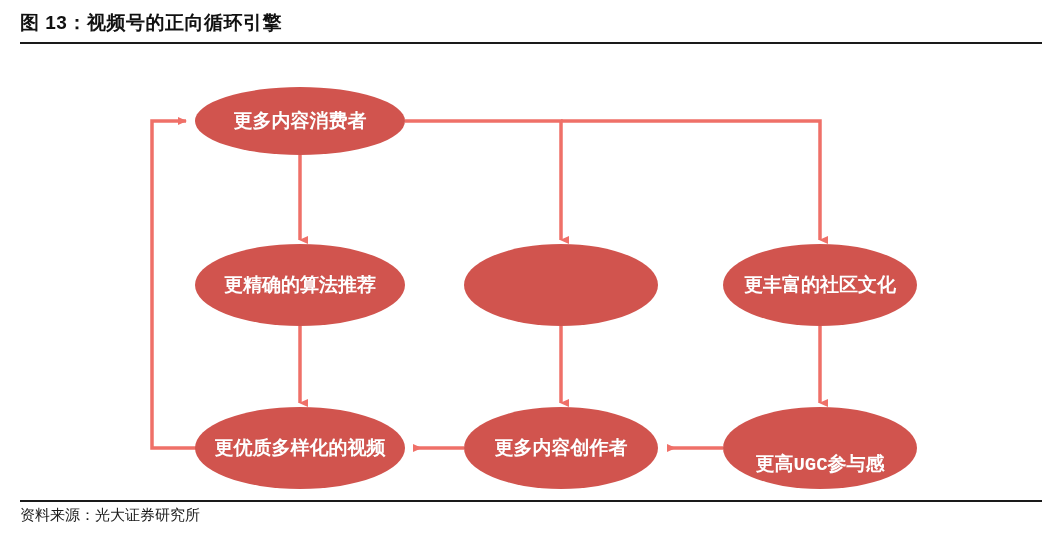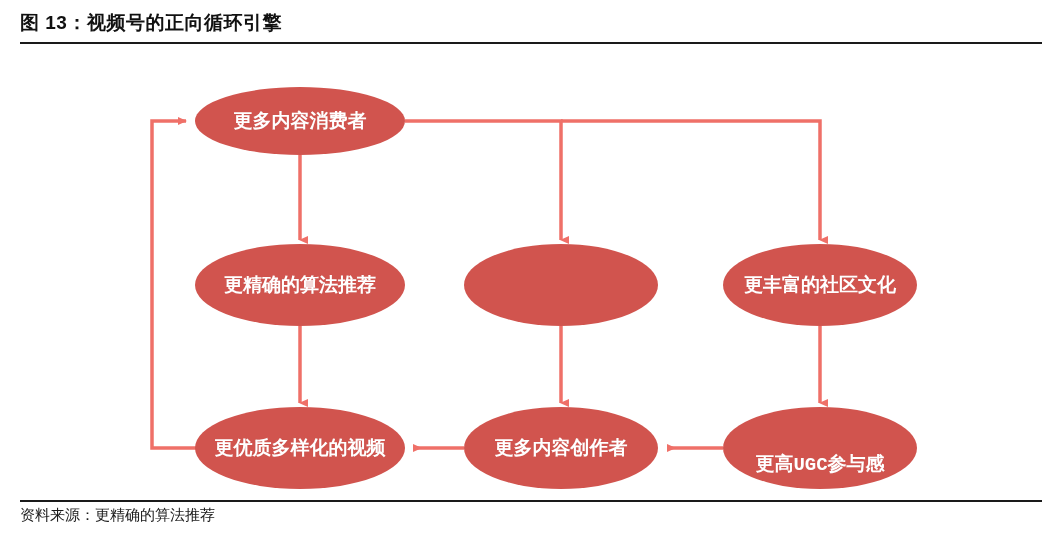--- a/index.html
+++ b/index.html
@@ -145,15 +145,15 @@
     <div class="node-label" style="left:300px; top:77px;">更多内容消费者</div>
     <div class="node-label" style="left:300px; top:241px;text-align:right;">更精确的算法推荐</div>
     <div class="node-label" style="left:300px; top:404px;">更优质多样化的视频</div>
     <div class="node-label" style="left:820px; top:241px;">更丰富的社区文化</div>
     <div class="node-label" style="left:561px; top:404px;text-align:right;">更多内容创作者</div>
     <div class="node-label" style="left:820px; top:404px;margin-top:16px;">更高UGC参与感</div>
   </div>
 
   <div class="rule-bottom"></div>
 
-  <div class="fig-source">资料来源：更精确的算法推荐</div>
+  <div class="fig-source">资料来源：光大证券研究所</div>
 
 </div>
 
 </body></html>

